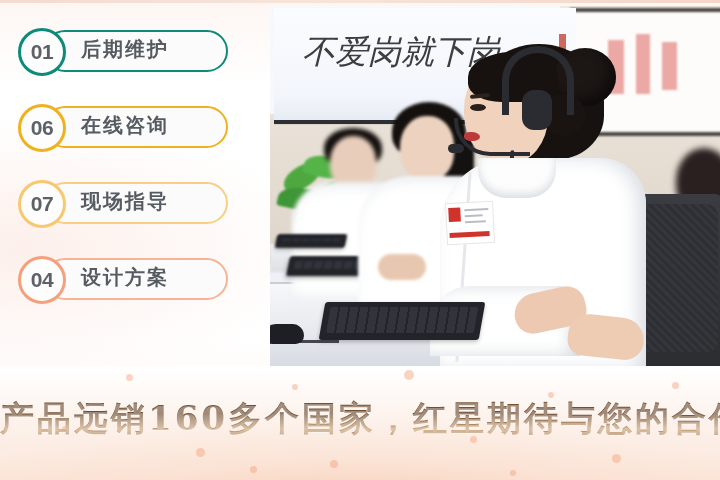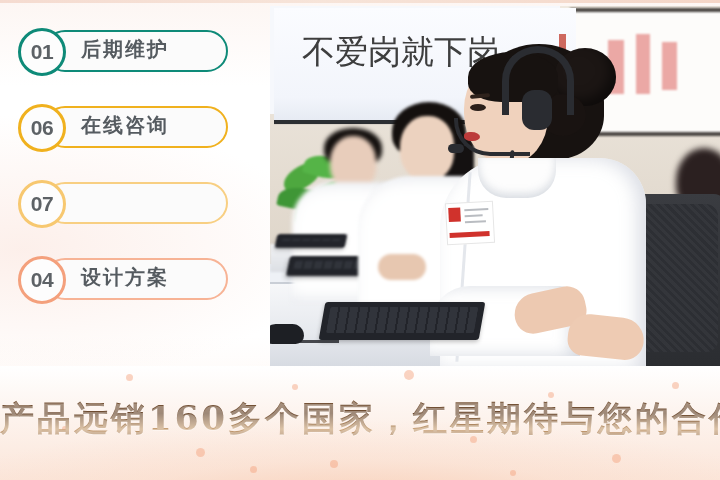--- a/index.html
+++ b/index.html
@@ -37,21 +37,21 @@
   .step .num{
     position:absolute;left:0;top:0;width:48px;height:48px;border-radius:50%;
     box-sizing:border-box;border:3px solid #999;background:#fdfdfd;
     display:flex;align-items:center;justify-content:center;
     font-size:21px;font-weight:bold;color:#5d6266;letter-spacing:-.5px;
     z-index:3;
   }
   .s1{top:6px;}  .s2{top:82px;} .s3{top:158px;} .s4{top:234px;}
 
   
-  .photo{position:absolute;left:270px;top:6px;width:450px;height:360px;overflow:hidden;background:#eef1f6;}
+  .photo{position:absolute;left:270px;top:6px;width:450px;height:360px;overflow:hidden;background:#eef1f6;font-style:italic;}
   .ph-wallL{position:absolute;left:0;top:0;width:300px;height:120px;background:#f6f8fc;}
   .ph-wallbot{position:absolute;left:0;top:108px;width:460px;height:150px;
     background:linear-gradient(180deg,#e9e2d8 0%,#ded5c9 100%);}
   .ph-wallR{position:absolute;left:290px;top:0;width:170px;height:360px;
     background:linear-gradient(180deg,#efe9e0 0%,#e5ddd2 55%,#ddd4c8 100%);}
 
   
   .board{position:absolute;left:4px;top:2px;width:302px;height:112px;
     background:linear-gradient(180deg,#fbfcff 0%,#f2f5fb 80%,#e7ebf3 100%);
     border-bottom:4px solid #2c2f33;box-shadow:0 1px 0 rgba(0,0,0,.06);}
@@ -184,20 +184,21 @@
     </div>
 
     <div class="step s2">
       <div class="pill" style="border-color:#f0b11e"></div>
       <div class="pill-label">在线咨询</div>
       <div class="num" style="border-color:#f0b11e">06</div>
     </div>
 
     <div class="step s3">
       <div class="pill" style="border-color:#f8cf82"></div>
+      <div class="pill-label">现场指导</div>
       <div class="num" style="border-color:#f7c870">07</div>
     </div>
 
     <div class="step s4">
       <div class="pill" style="border-color:#f7b395"></div>
       <div class="pill-label">设计方案</div>
       <div class="num" style="border-color:#f4a07c">04</div>
     </div>
 
   </div>

